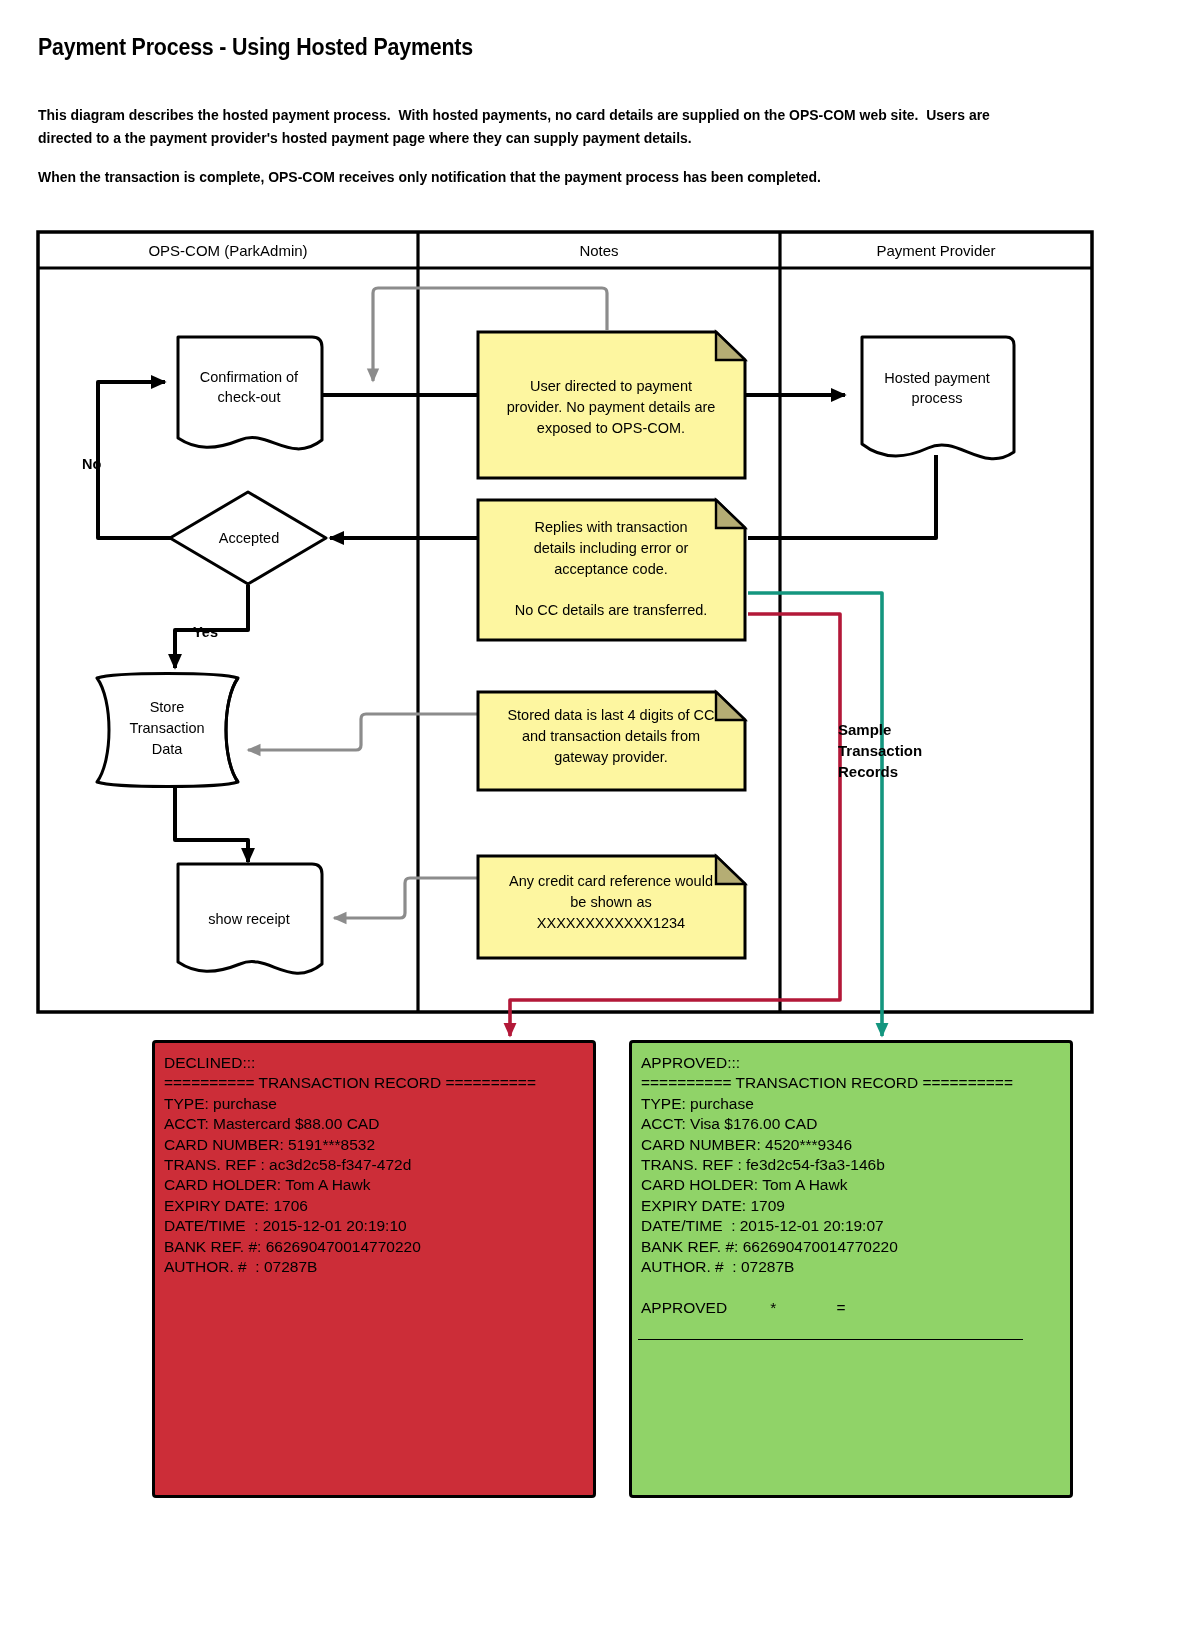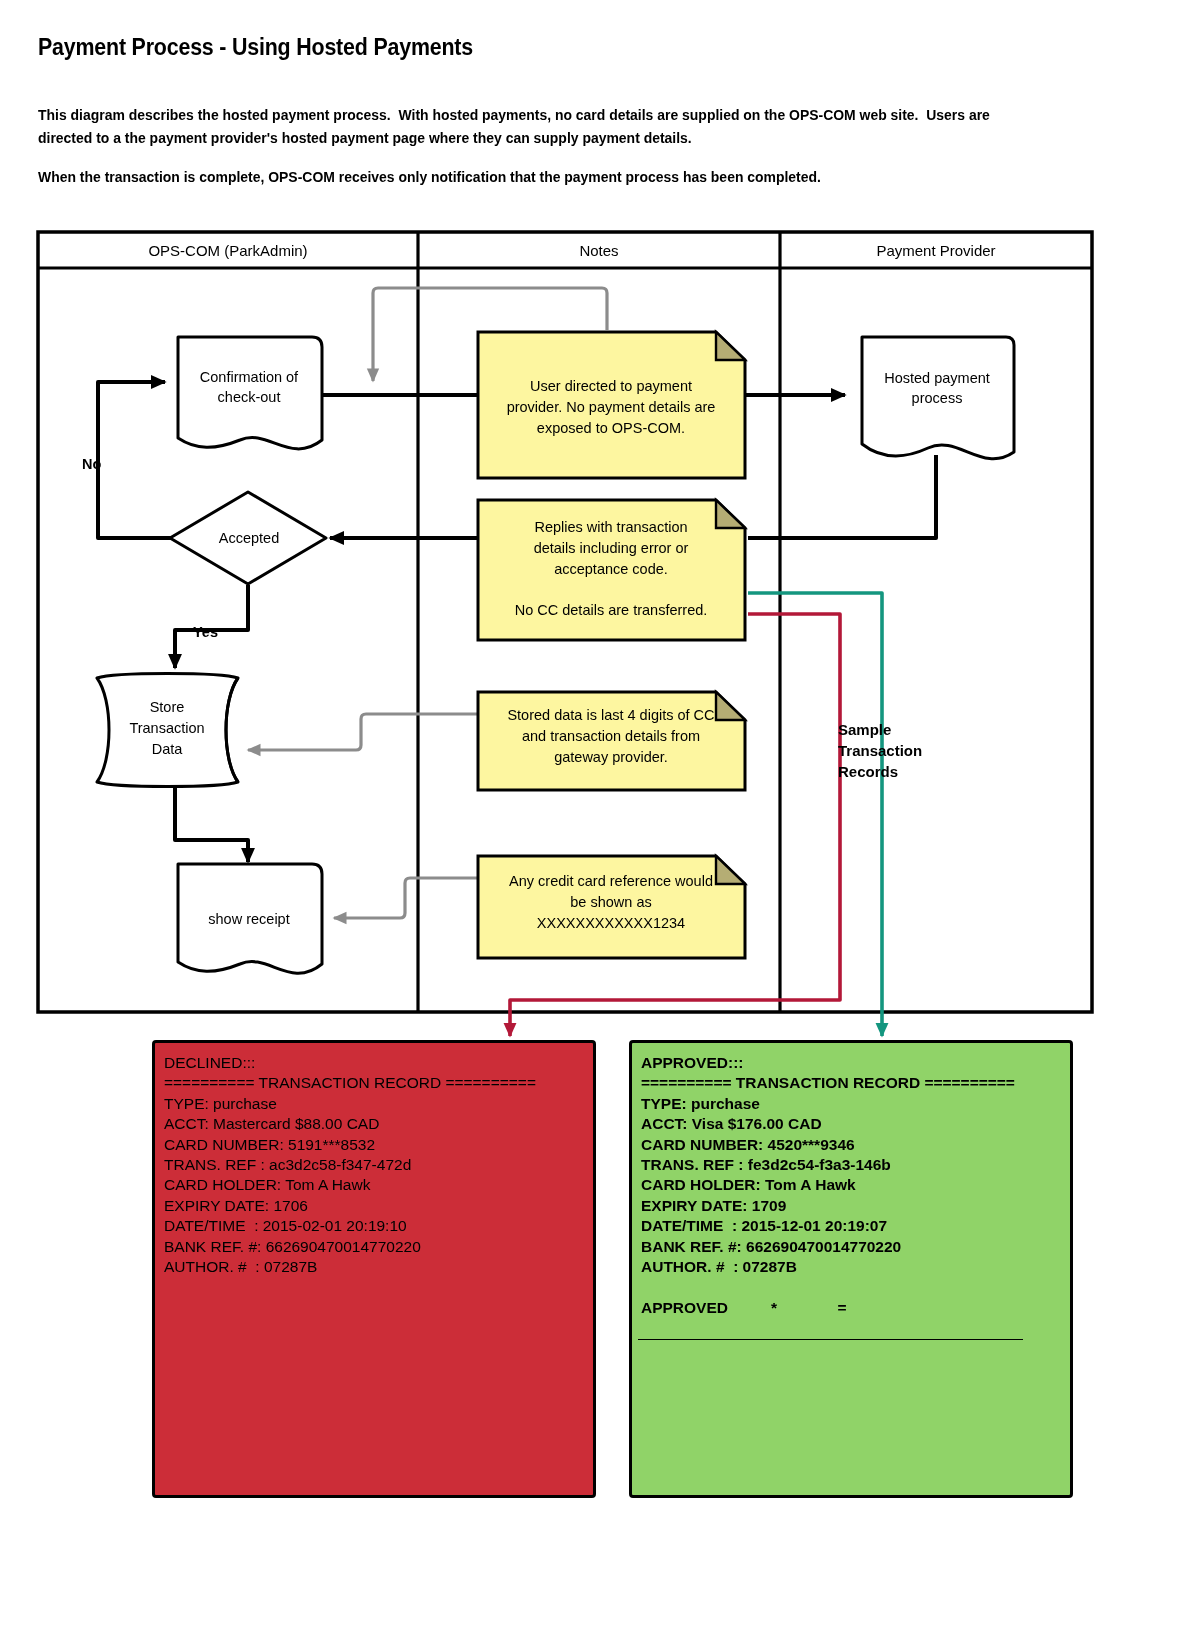--- a/index.html
+++ b/index.html
@@ -317,27 +317,27 @@
 
   <div class="record-card" id="record-declined">
     <div class="record-card-text record-body" style="position:relative;left:0;top:0;">DECLINED:::
 ========== TRANSACTION RECORD ==========
 TYPE: purchase
 ACCT: Mastercard $88.00 CAD
 CARD NUMBER: 5191***8532
 TRANS. REF : ac3d2c58-f347-472d
 CARD HOLDER: Tom A Hawk
 EXPIRY DATE: 1706
-DATE/TIME  : 2015-02-01 20:19:10
+DATE/TIME  : 2015-12-01 20:19:10
 BANK REF. #: 662690470014770220
 AUTHOR. #  : 07287B</div>
   </div>
 
   <div class="record-card" id="record-approved">
-    <div class="record-card-text record-body" style="position:relative;left:0;top:0;font-weight:bold;">APPROVED:::
+    <div class="record-card-text record-body" style="position:relative;left:0;top:0;">APPROVED:::
 ========== TRANSACTION RECORD ==========
 TYPE: purchase
 ACCT: Visa $176.00 CAD
 CARD NUMBER: 4520***9346
 TRANS. REF : fe3d2c54-f3a3-146b
 CARD HOLDER: Tom A Hawk
 EXPIRY DATE: 1709
 DATE/TIME  : 2015-12-01 20:19:07
 BANK REF. #: 662690470014770220
 AUTHOR. #  : 07287B

